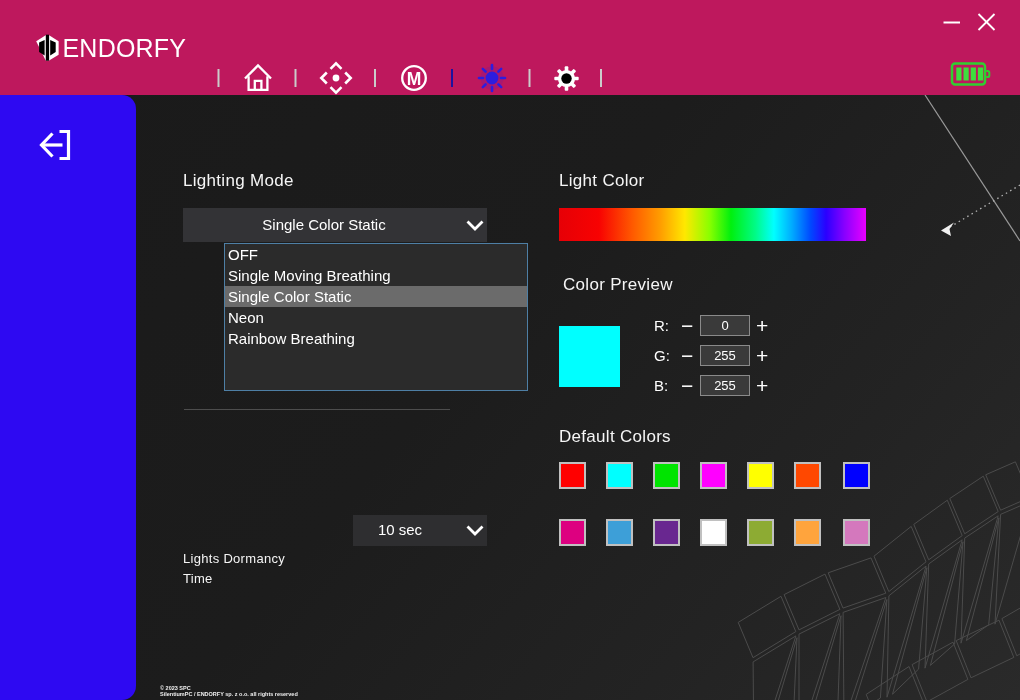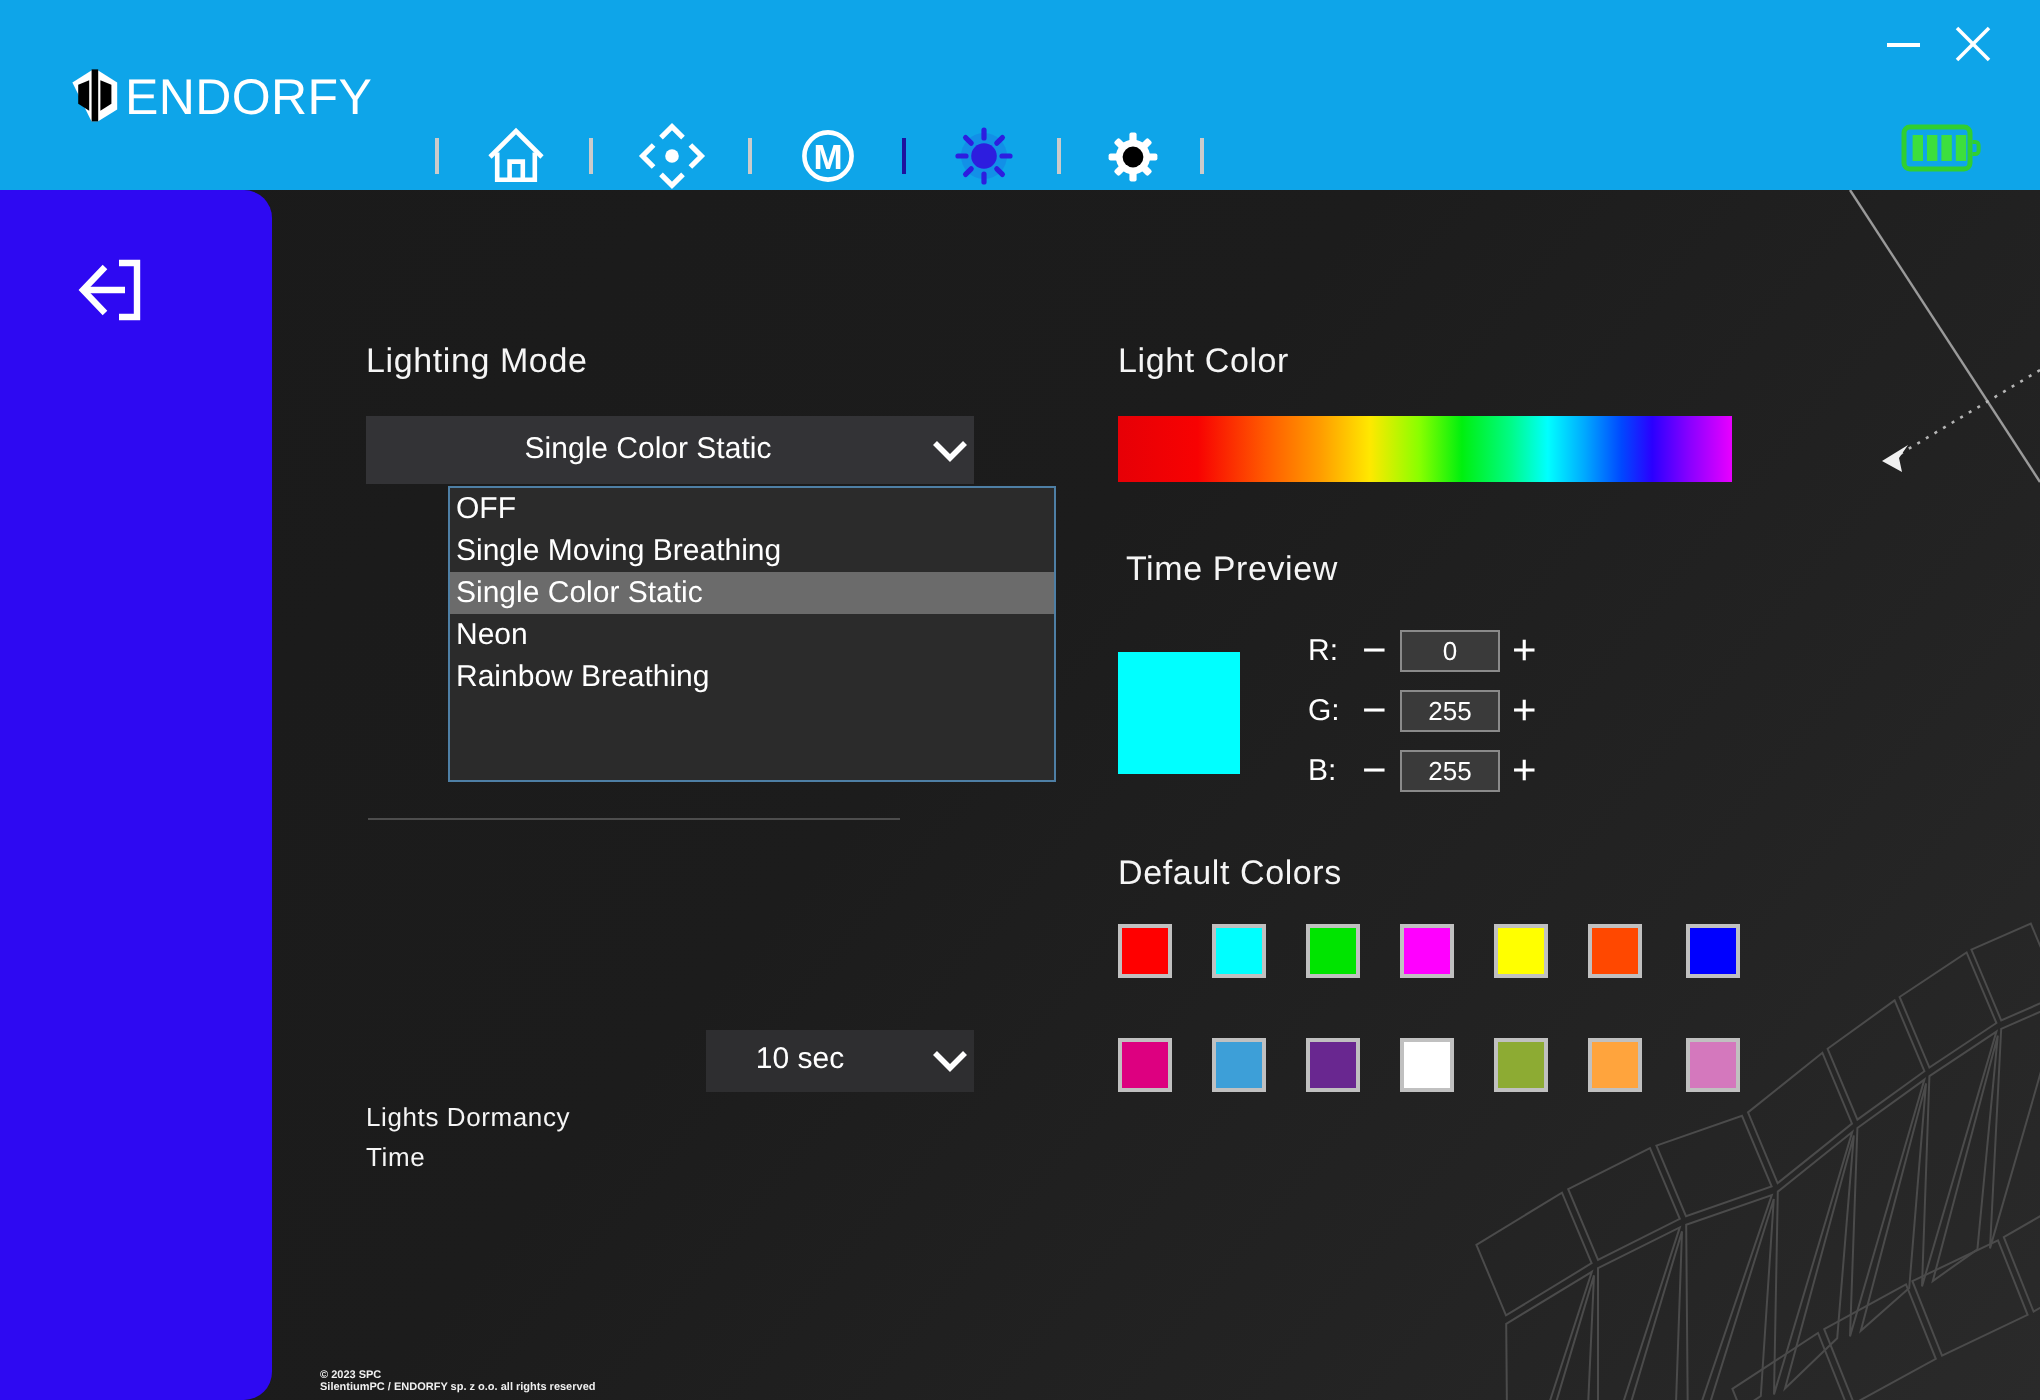--- a/index.html
+++ b/index.html
@@ -6,21 +6,21 @@
 html,body { width:1020px; height:700px; overflow:hidden; }
 body { font-family:"Liberation Sans",sans-serif; background:#000; position:relative; }
 #main {
   position:absolute; left:0; top:95px; width:1020px; height:605px;
   background:linear-gradient(130deg,#1a1a1a 0%,#1c1c1c 45%,#232323 75%,#2a2a2a 100%);
 }
 #sidebar {
   position:absolute; left:0; top:95px; width:136px; height:605px;
   background:#2e09f2; border-radius:0 14px 14px 0; z-index:5;
 }
-#topbar { position:absolute; left:0; top:0; width:1020px; height:95px; background:#0ea5e9; z-index:6; }
+#topbar { position:absolute; left:0; top:0; width:1020px; height:95px; background:#be185d; z-index:6; }
 .abs { position:absolute; }
 .lbl { color:#f5f5f5; font-size:17px; letter-spacing:0.3px; }
 #deco { position:absolute; left:0; top:95px; z-index:1; }
 #content { position:absolute; left:0; top:0; width:1020px; height:700px; z-index:2; }
 
 #ddhead {
   left:183px; top:208px; width:304px; height:34px; background:#333336;
   color:#fff; font-size:15px; line-height:33px; text-align:center; padding-right:22px;
 }
 #ddlist {
@@ -184,21 +184,21 @@
   <div class="abs" id="ddlist">
     <div class="it">OFF</div>
     <div class="it">Single Moving Breathing</div>
     <div class="it sel">Single Color Static</div>
     <div class="it">Neon</div>
     <div class="it">Rainbow Breathing</div>
   </div>
   <div class="abs" id="divider"></div>
   <div class="abs lbl" style="left:559px; top:171px;">Light Color</div>
   <div class="abs" id="rainbow"></div>
-  <div class="abs lbl" style="left:563px; top:275px;">Time Preview</div>
+  <div class="abs lbl" style="left:563px; top:275px;">Color Preview</div>
   <div class="abs" id="preview"></div>
 
   <div class="abs rgbrow" style="left:654px; top:317px;">R:</div>
   <div class="sign" style="left:681px; top:314px;">−</div>
   <div class="valbox" style="left:700px; top:315px;">0</div>
   <div class="sign" style="left:756px; top:314px;">+</div>
   <div class="abs rgbrow" style="left:654px; top:347px;">G:</div>
   <div class="sign" style="left:681px; top:344px;">−</div>
   <div class="valbox" style="left:700px; top:345px;">255</div>
   <div class="sign" style="left:756px; top:344px;">+</div>

